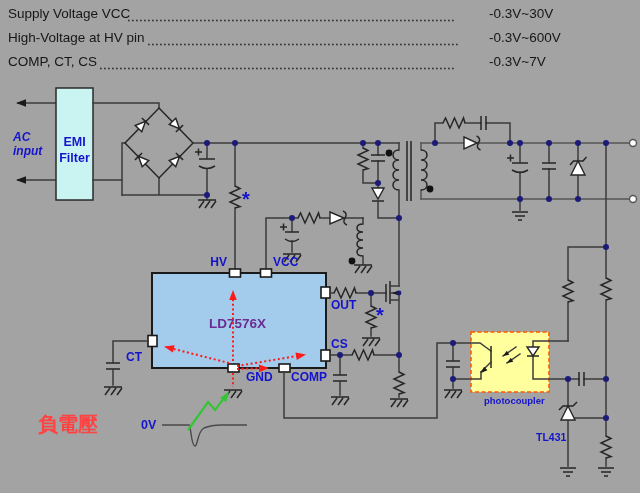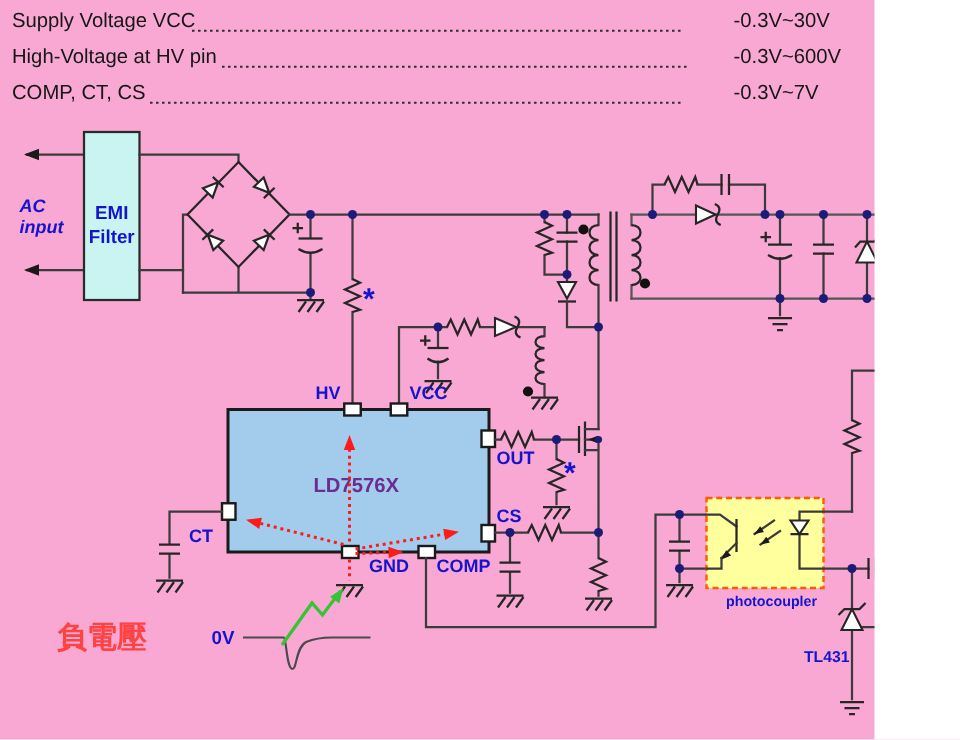--- a/index.html
+++ b/index.html
@@ -1,16 +1,16 @@
 <!DOCTYPE html>
 <html style="--ic_fill: #a2cbec; --emi_fill: #c9f4f2; --opto_fill: #ffff9e; --opto_border: #ff5a00; --blue_label: #1414cc; --purple_label: #6b2d91; --red_annotation: #ff4242; --arrow_red: #ff1a1a; --arrow_green: #35c435; --node_dot: #1c1c78; --wire: #3b3b3b;"><head>
 <meta charset="utf-8">
 <style>
   html,body{margin:0;padding:0;background:#fff;}
-  #stage{position:relative;width:583px;height:493px;background:#f9a8d4;overflow:hidden;}
+  #stage{position:relative;width:640px;height:493px;background:#a3a3a3;overflow:hidden;}
   svg{position:absolute;left:0;top:0;}
   svg text{font-family:"Liberation Sans", sans-serif;}
   .wire{stroke:var(--wire);stroke-width:1.5;fill:none;stroke-linecap:square;}
   .gray{stroke:#555;}
   .comp{stroke:#262626;stroke-width:1.5;fill:none;}
   .compf{stroke:#262626;stroke-width:1.4;fill:#fff;}
   .dot{fill:var(--node_dot);stroke:none;}
   .poldot{fill:#111;stroke:none;}
   .openc{fill:#fff;stroke:#555;stroke-width:1.4;}
   .pin{fill:#fff;stroke:#1a1a1a;stroke-width:1.6;}

